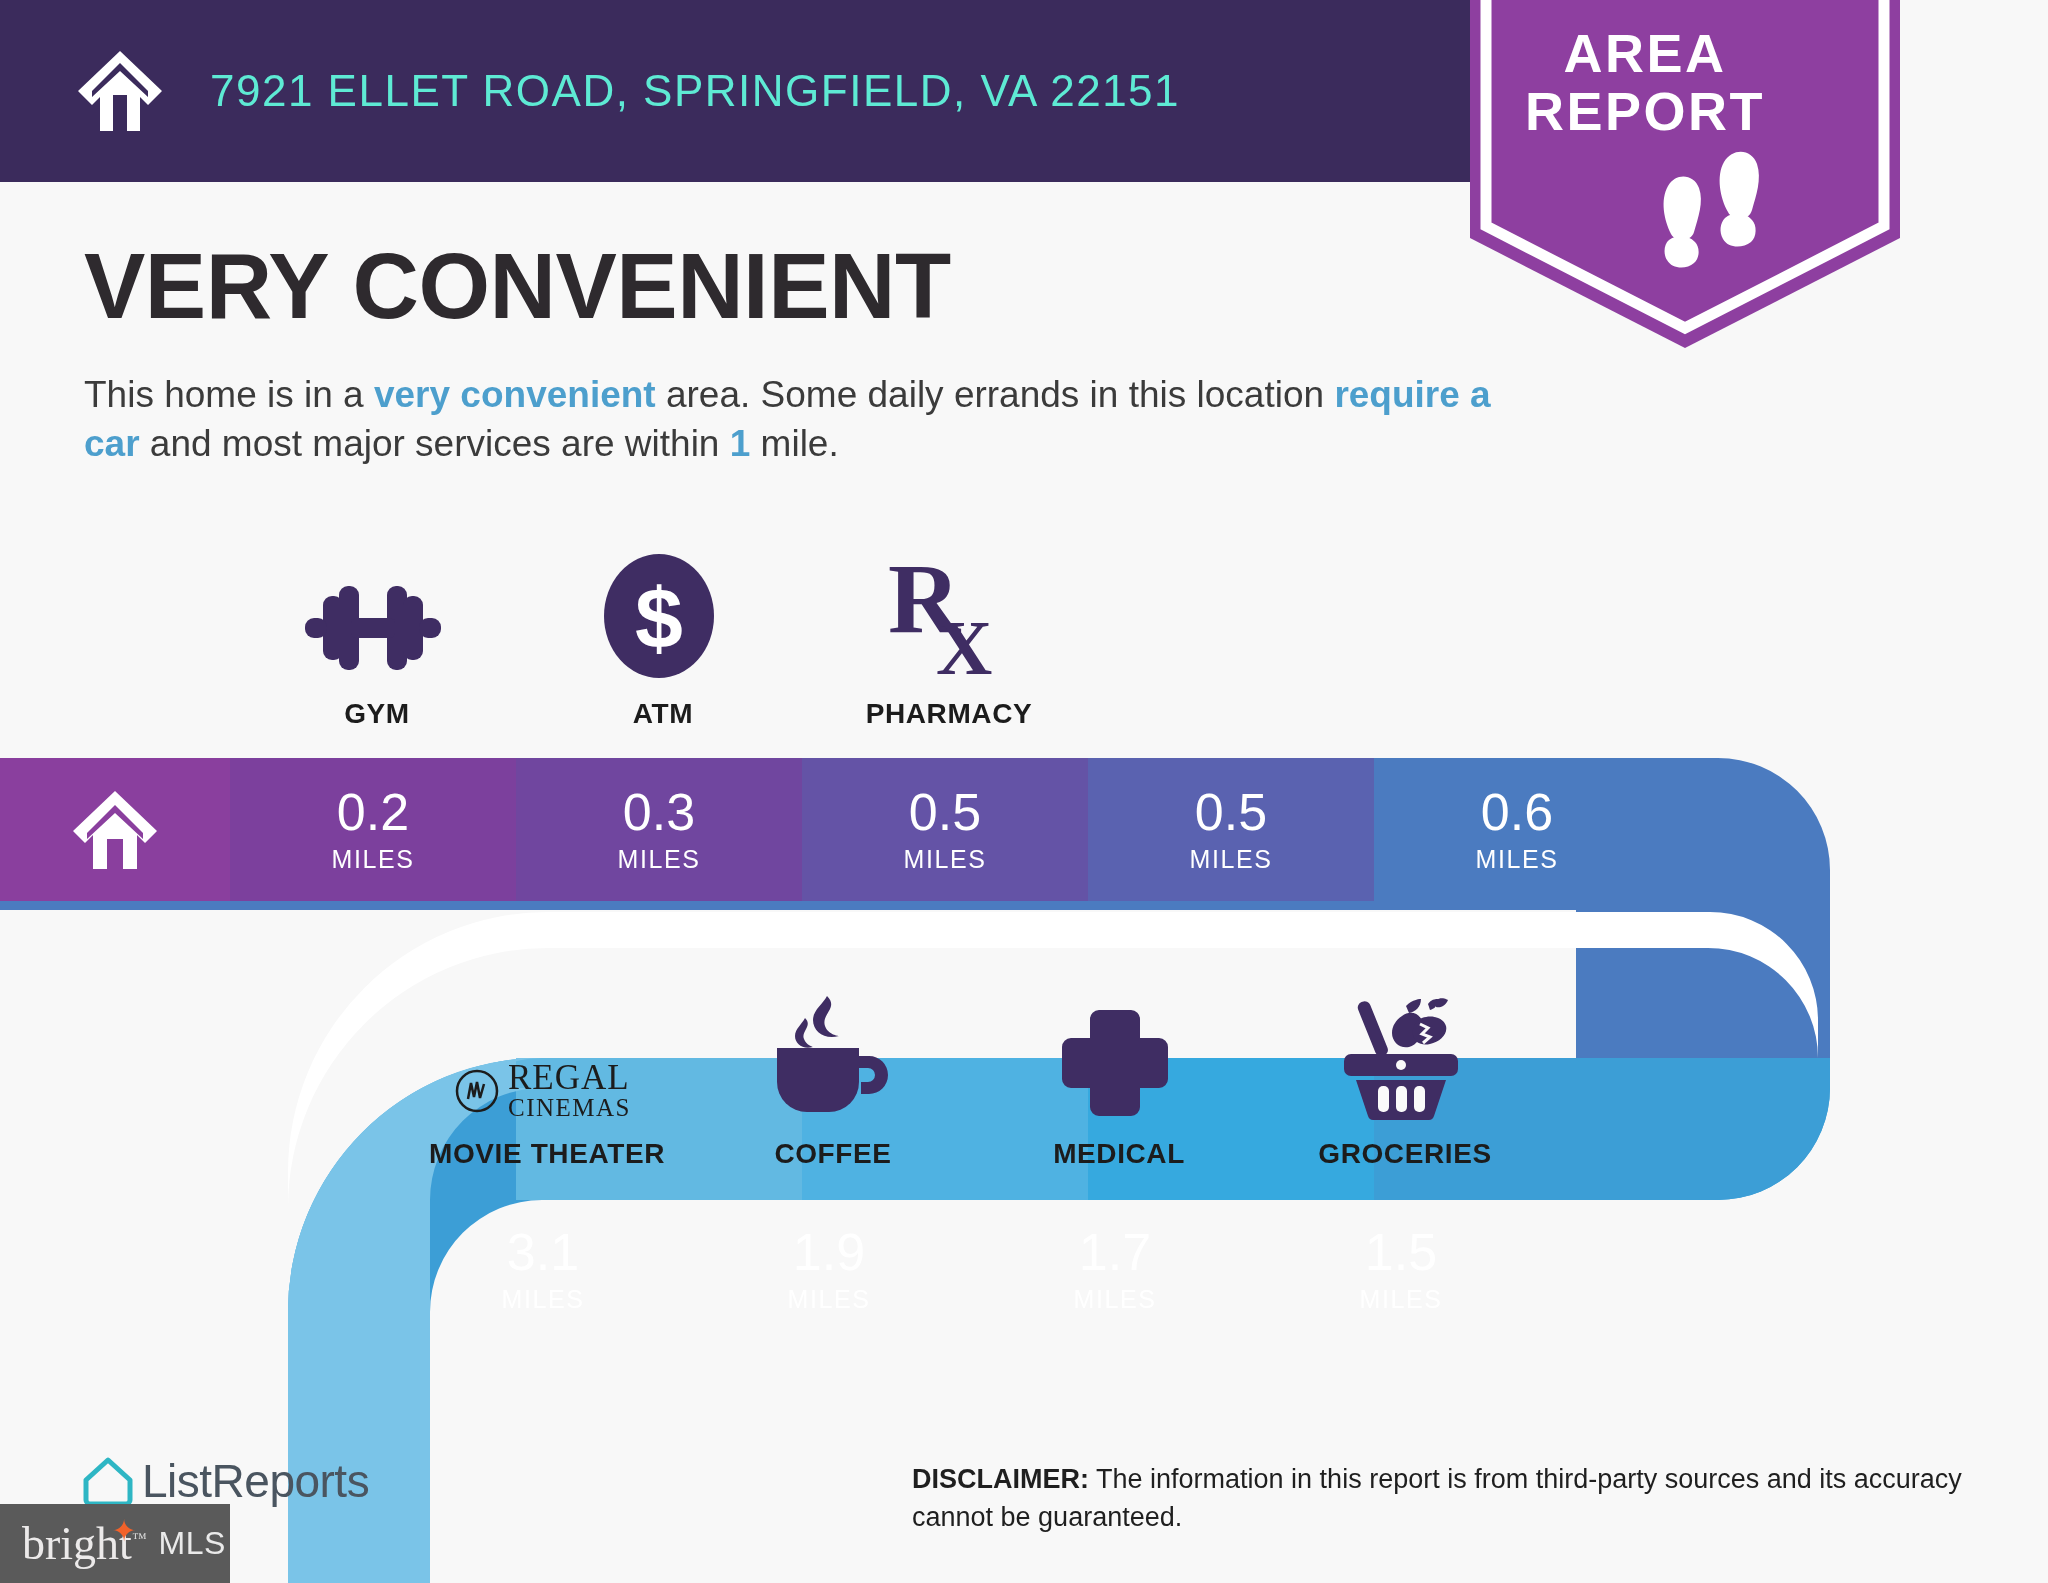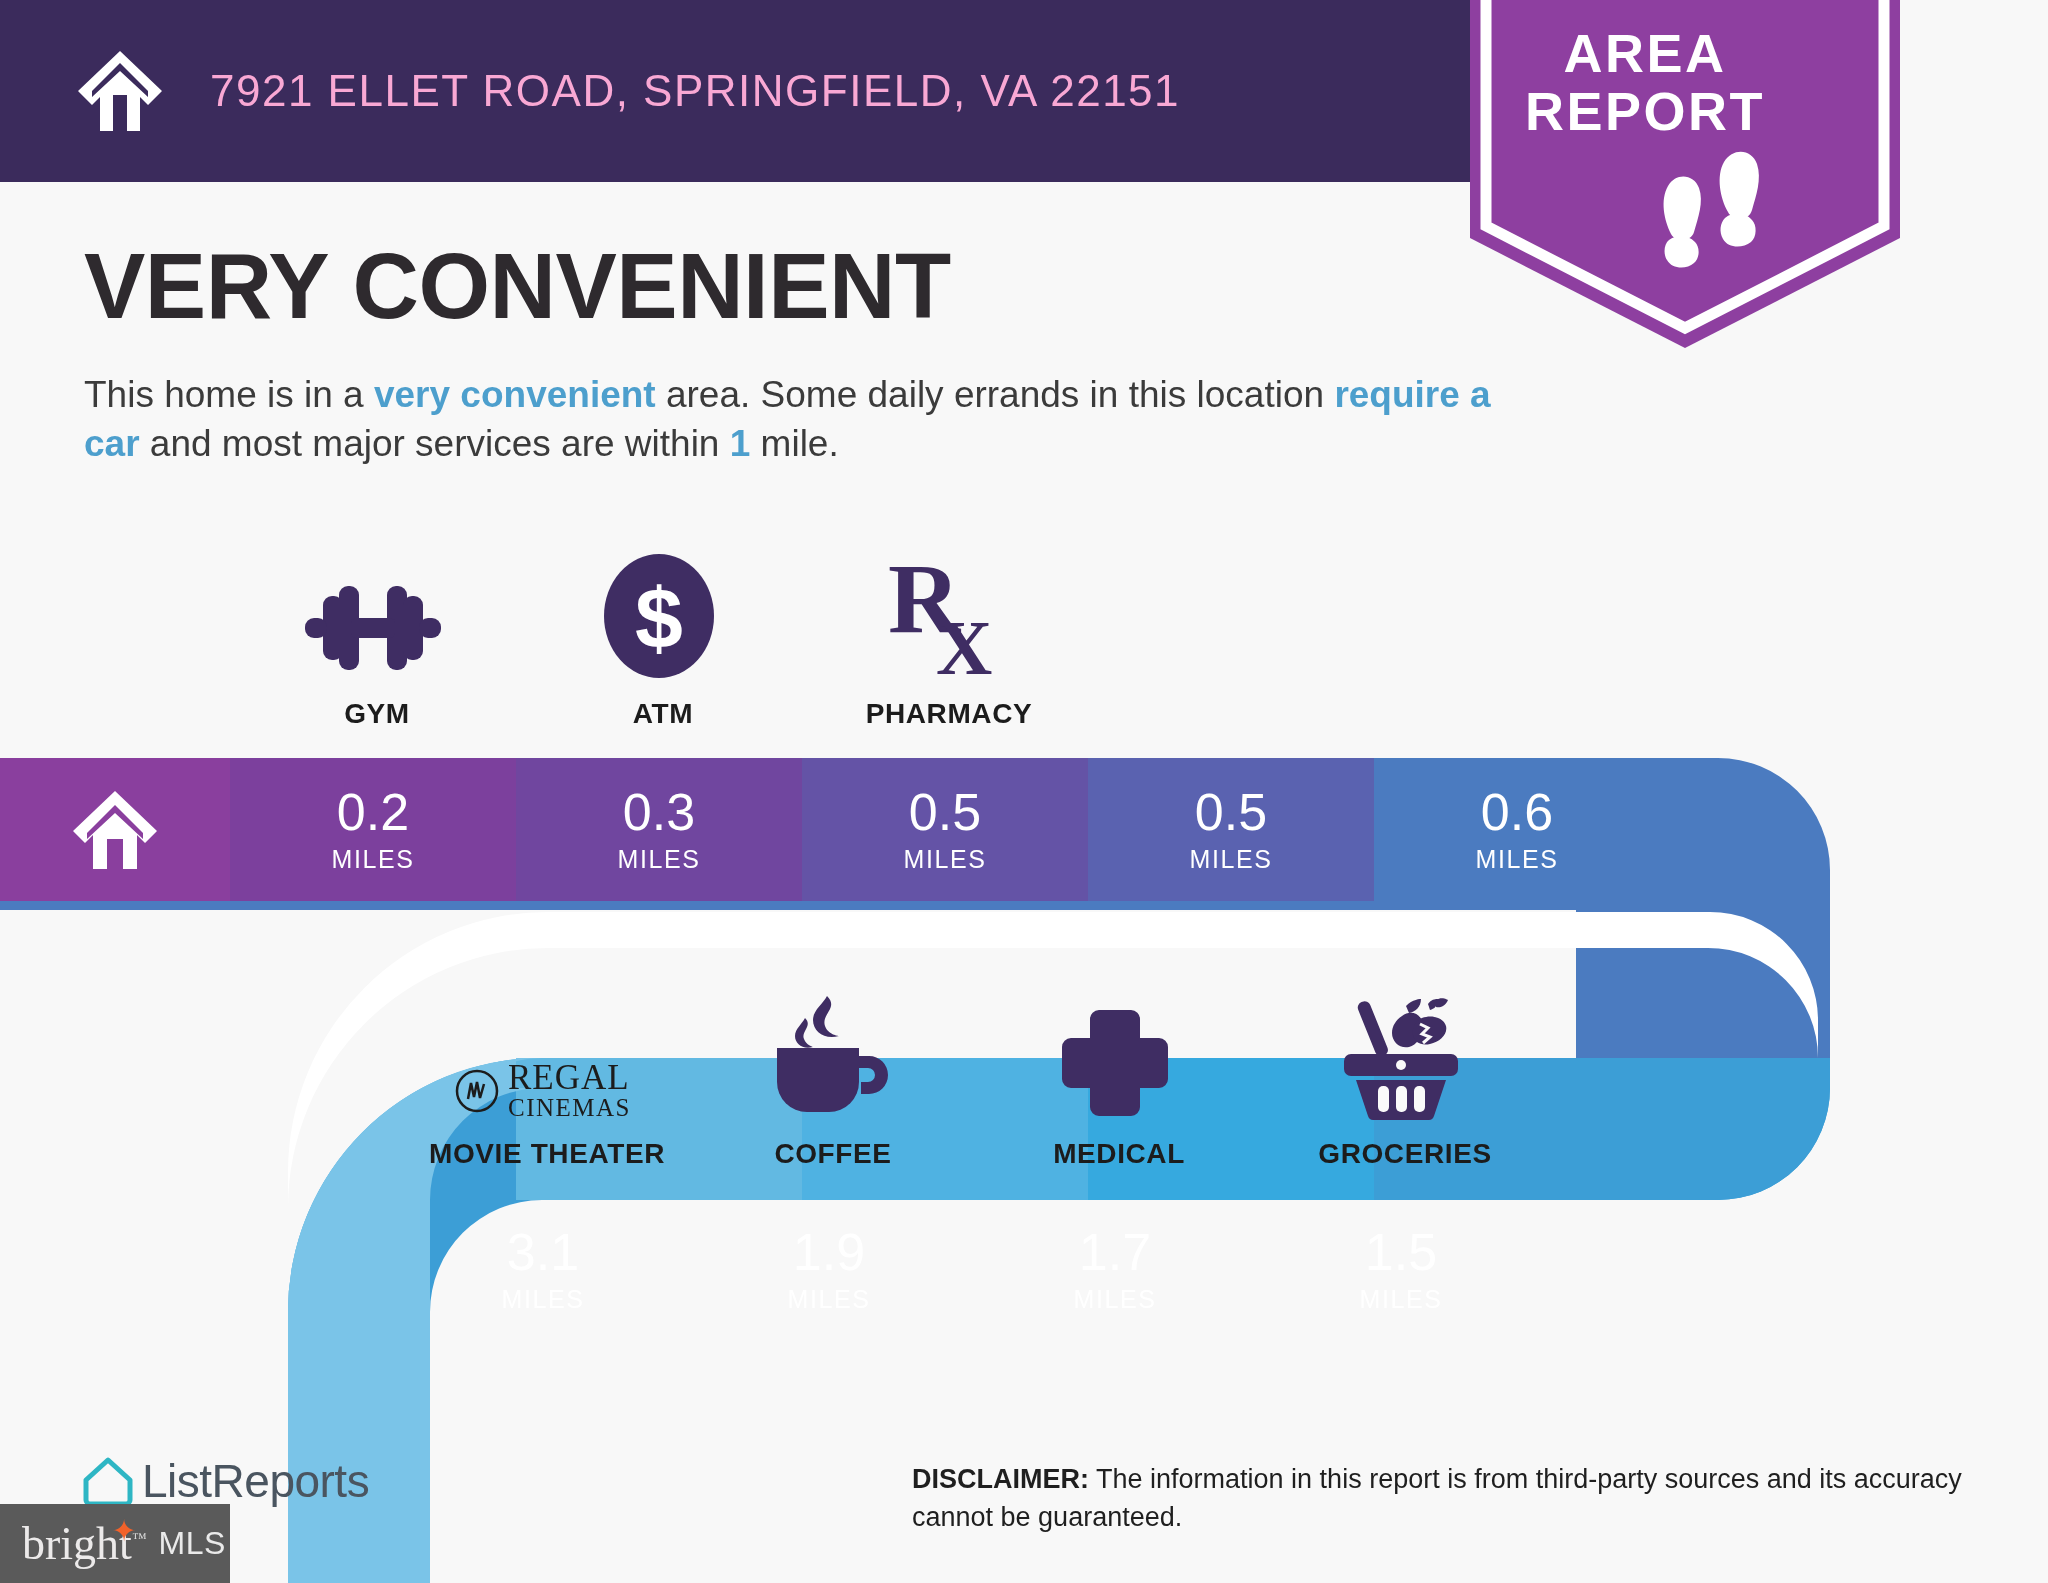--- a/index.html
+++ b/index.html
@@ -19,21 +19,21 @@
   
   #header {
     position: absolute; left: 0; top: 0;
     width: 1488px; height: 182px;
     background: #3b2b5c;
     display: flex; align-items: center;
   }
   #header-home-icon { margin-left: 72px; width: 96px; height: 88px; flex: none; }
   #header-address {
     margin-left: 42px;
-    color: #f9a8d4;
+    color: #5eead4;
     font-size: 44px;
     letter-spacing: 1.5px;
     font-weight: 400;
     white-space: nowrap;
     font-family: "Liberation Sans", sans-serif;
   }
 
   
   #badge {
     position: absolute; left: 1470px; top: -12px;

